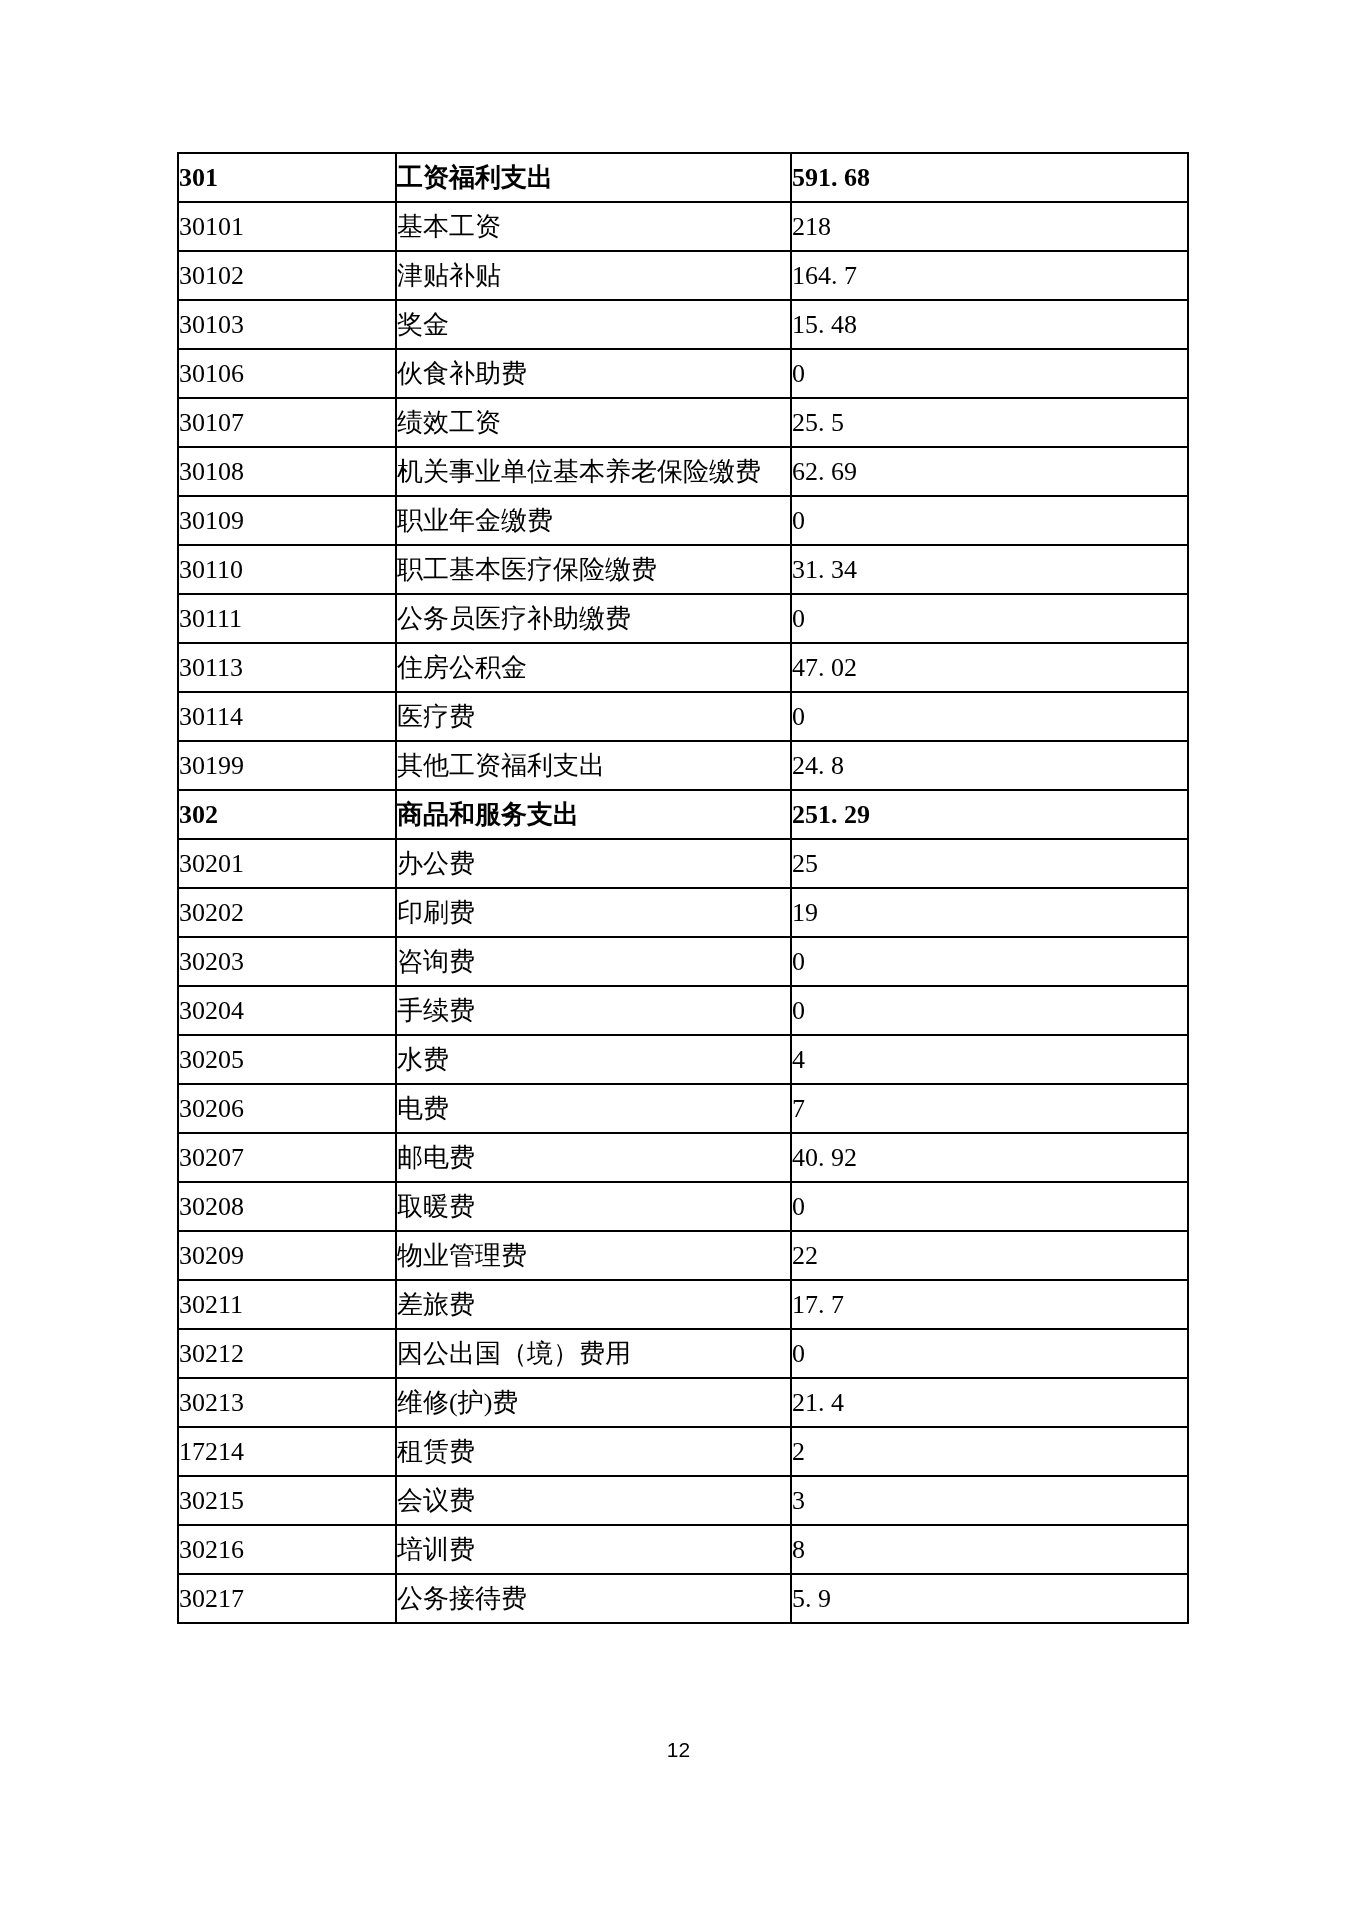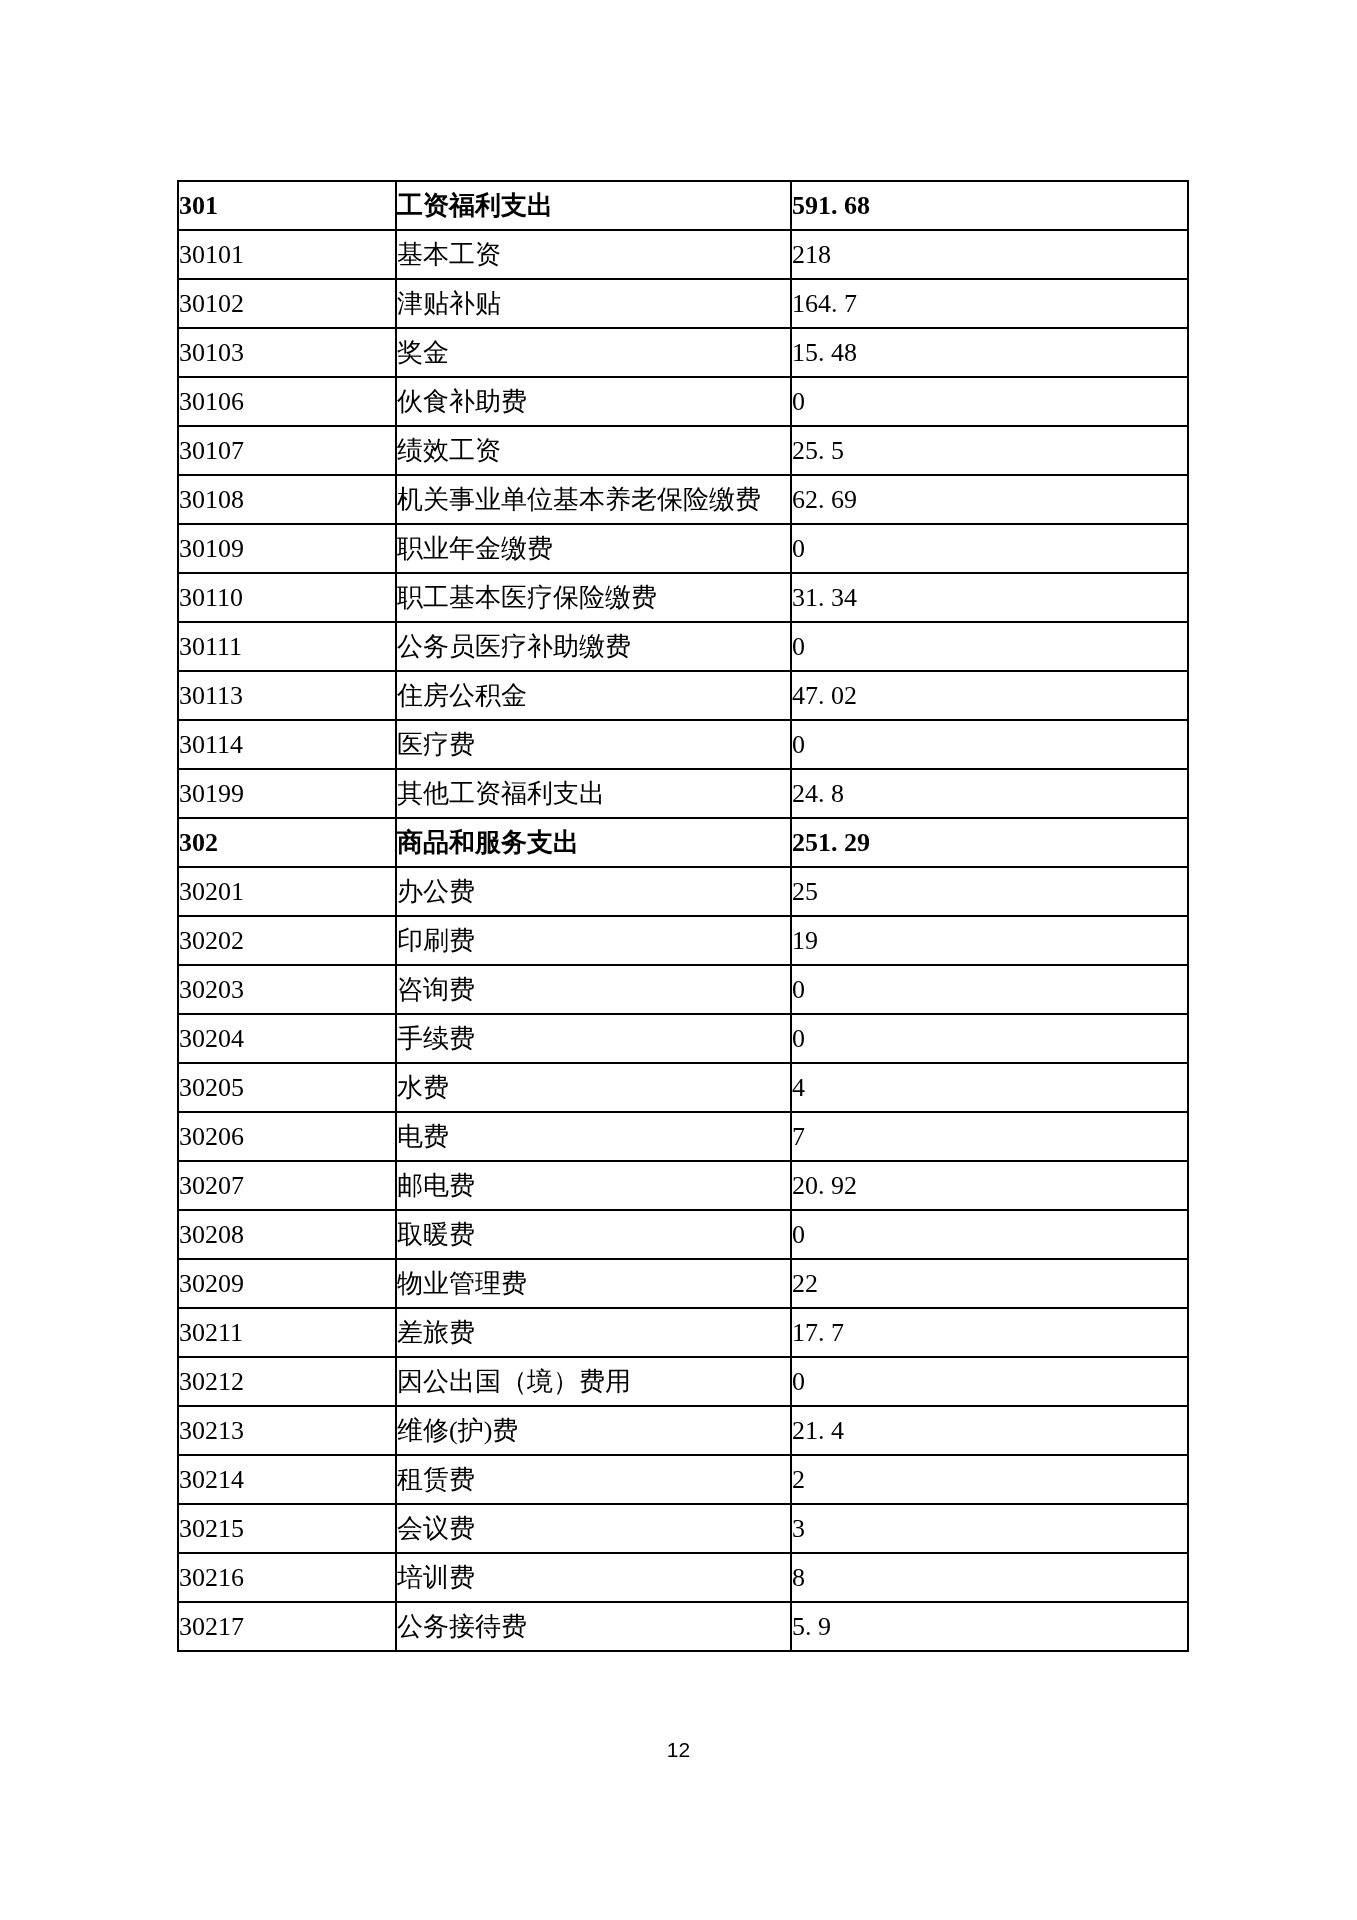--- a/index.html
+++ b/index.html
@@ -10,21 +10,21 @@
     width: 1357px;
     height: 1920px;
     background: #ffffff;
     position: relative;
     font-family: "Liberation Serif", serif;
     color: #000000;
   }
   .budget-table {
     position: absolute;
     left: 177px;
-    top: 180px;
+    top: 152px;
     width: 1010px;
     border-collapse: collapse;
     table-layout: fixed;
   }
   .budget-table td {
     border: 2px solid #000000;
     height: 47px;
     font-size: 26px;
     line-height: 1;
     padding: 0;
@@ -165,21 +165,21 @@
     <td class="cell-amount">4</td>
   </tr>
         <tr>
     <td class="cell-code">30206</td>
     <td class="cell-name">电费</td>
     <td class="cell-amount">7</td>
   </tr>
         <tr>
     <td class="cell-code">30207</td>
     <td class="cell-name">邮电费</td>
-    <td class="cell-amount">20. 92</td>
+    <td class="cell-amount">40. 92</td>
   </tr>
         <tr>
     <td class="cell-code">30208</td>
     <td class="cell-name">取暖费</td>
     <td class="cell-amount">0</td>
   </tr>
         <tr>
     <td class="cell-code">30209</td>
     <td class="cell-name">物业管理费</td>
     <td class="cell-amount">22</td>
@@ -193,21 +193,21 @@
     <td class="cell-code">30212</td>
     <td class="cell-name">因公出国（境）费用</td>
     <td class="cell-amount">0</td>
   </tr>
         <tr>
     <td class="cell-code">30213</td>
     <td class="cell-name">维修(护)费</td>
     <td class="cell-amount">21. 4</td>
   </tr>
         <tr>
-    <td class="cell-code">30214</td>
+    <td class="cell-code">17214</td>
     <td class="cell-name">租赁费</td>
     <td class="cell-amount">2</td>
   </tr>
         <tr>
     <td class="cell-code">30215</td>
     <td class="cell-name">会议费</td>
     <td class="cell-amount">3</td>
   </tr>
         <tr>
     <td class="cell-code">30216</td>

